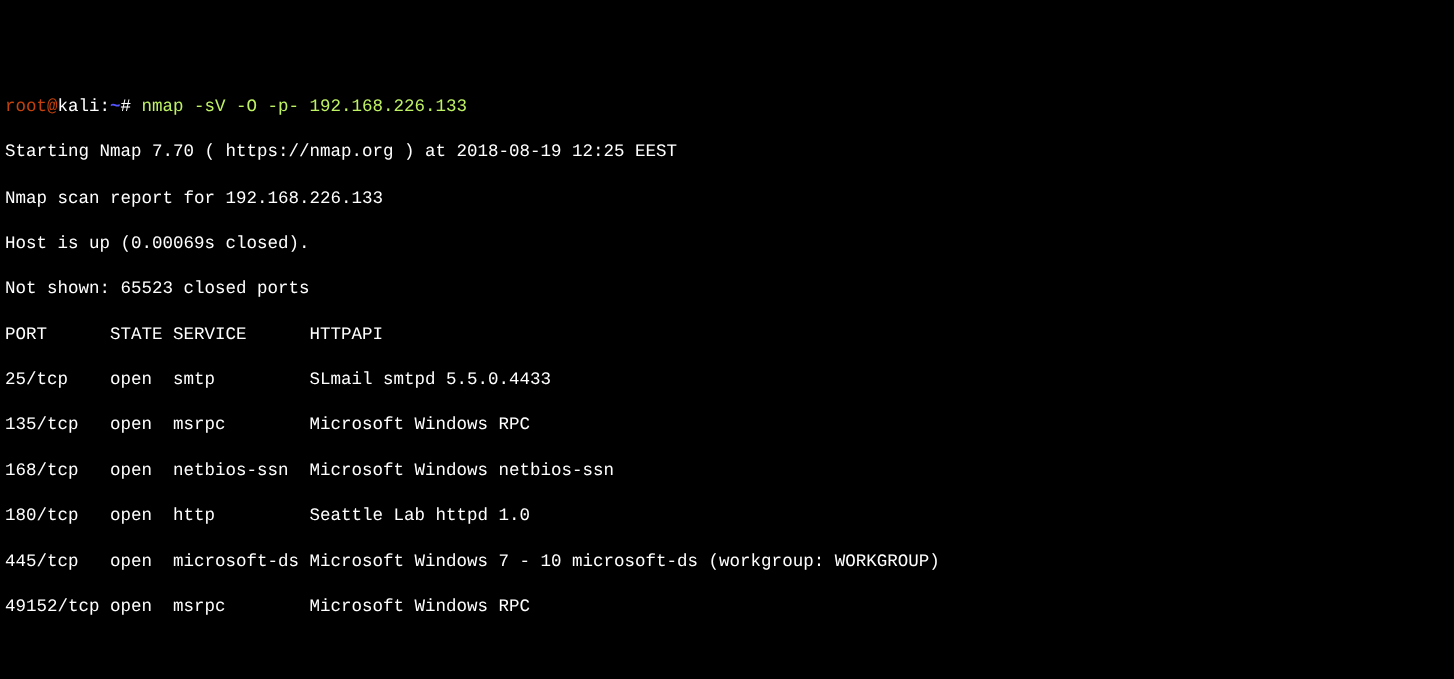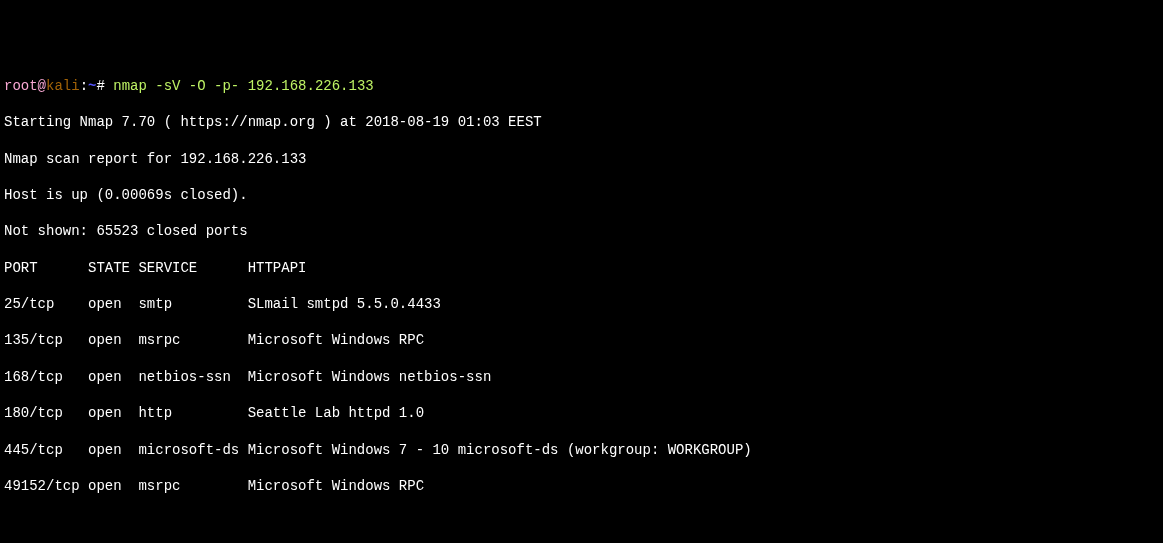--- a/index.html
+++ b/index.html
@@ -6,35 +6,35 @@
       background-color: #000000;
       color: #ffffff;
       font-family: 'Courier New', Courier, monospace;
       font-size: 14px;
       margin: 0;
       padding: 4px;
       line-height: 1.3;
       white-space: pre;
       overflow-x: hidden;
     }
-    .prompt-user { color: #f9a8d4; }
-    .prompt-host { color: #a16207; }
+    .prompt-user { color: #c2410c; }
+    .prompt-host { color: #ffffff; }
     .prompt-sep { color: #ffffff; }
     .prompt-path { color: #5555ff; font-weight: bold; }
     .prompt-hash { color: #ffffff; }
     .cmd { color: #bef264; }
     .line { display: block; }
   </style>
 </head>
 <body>
 
 
 <div>
 <span class="line"><span class="prompt-user">root</span><span class="prompt-user">@</span><span class="prompt-host">kali</span><span class="prompt-sep">:</span><span class="prompt-path">~</span><span class="prompt-hash"># </span><span class="cmd">nmap -sV -O -p- 192.168.226.133</span></span>
-<span class="line">Starting Nmap 7.70 ( https://nmap.org ) at 2018-08-19 01:03 EEST</span>
+<span class="line">Starting Nmap 7.70 ( https://nmap.org ) at 2018-08-19 12:25 EEST</span>
 <span class="line">Nmap scan report for 192.168.226.133</span>
 <span class="line">Host is up (0.00069s closed).</span>
 <span class="line">Not shown: 65523 closed ports</span>
 <span class="line">PORT      STATE SERVICE      HTTPAPI</span>
 <span class="line">25/tcp    open  smtp         SLmail smtpd 5.5.0.4433</span>
 <span class="line">135/tcp   open  msrpc        Microsoft Windows RPC</span>
 <span class="line">168/tcp   open  netbios-ssn  Microsoft Windows netbios-ssn</span>
 <span class="line">180/tcp   open  http         Seattle Lab httpd 1.0</span>
 <span class="line">445/tcp   open  microsoft-ds Microsoft Windows 7 - 10 microsoft-ds (workgroup: WORKGROUP)</span>
 <span class="line">49152/tcp open  msrpc        Microsoft Windows RPC</span>

